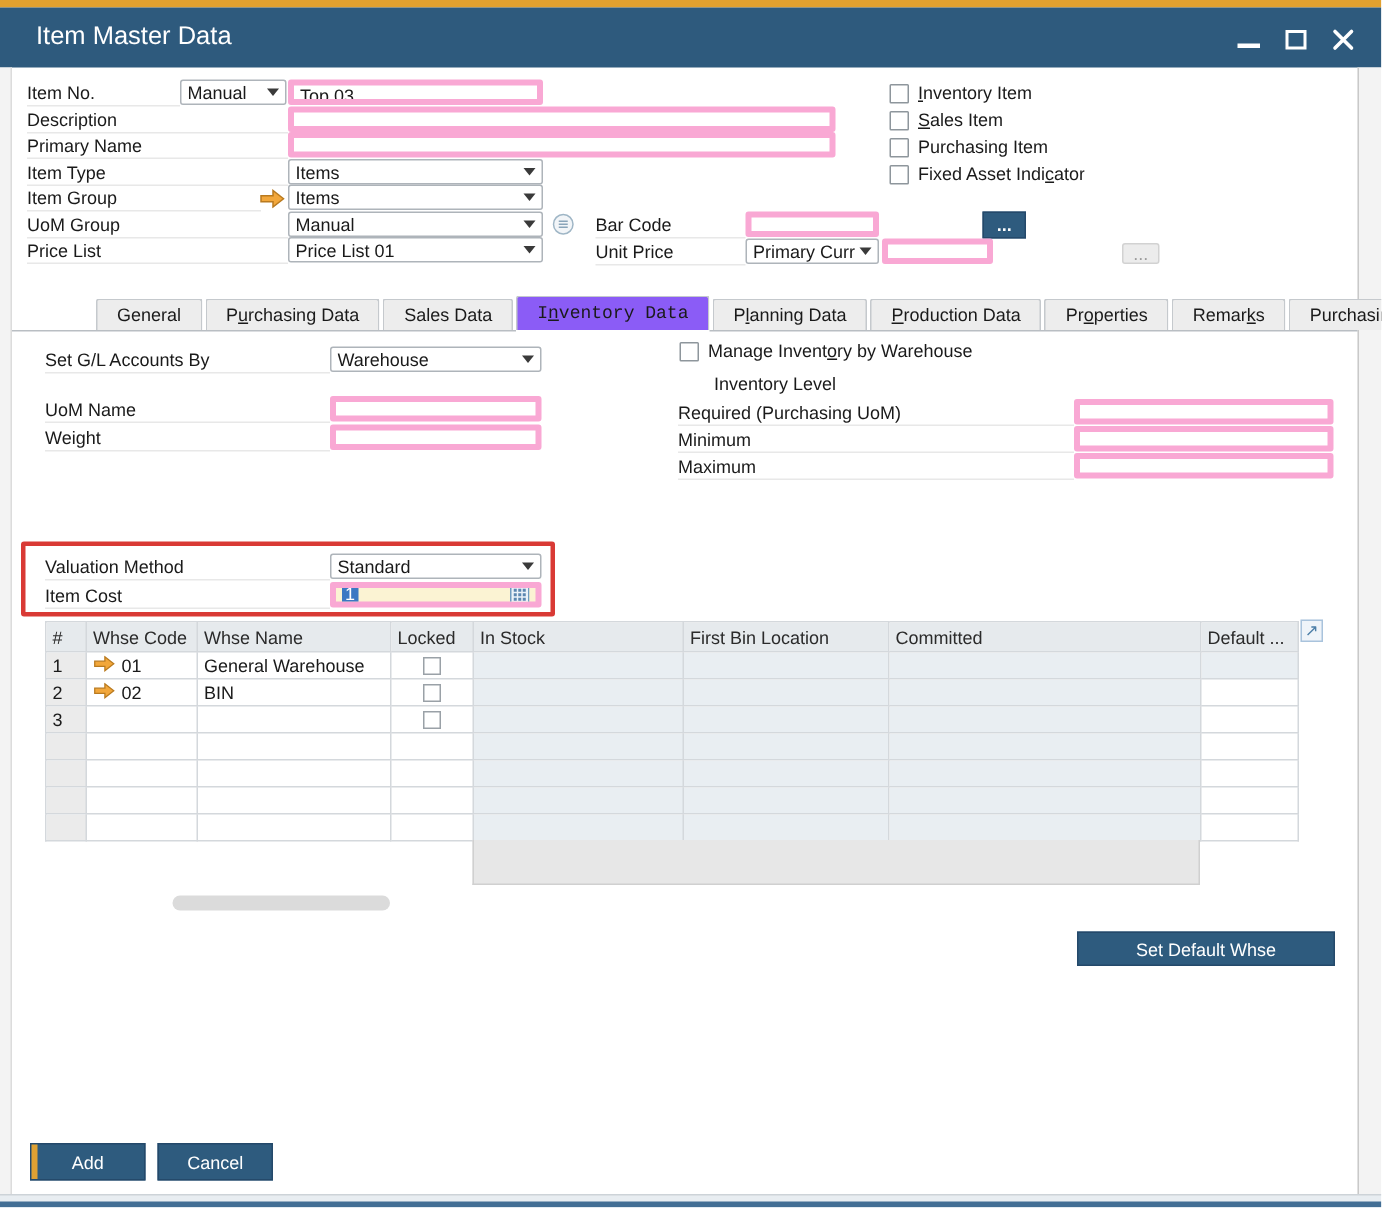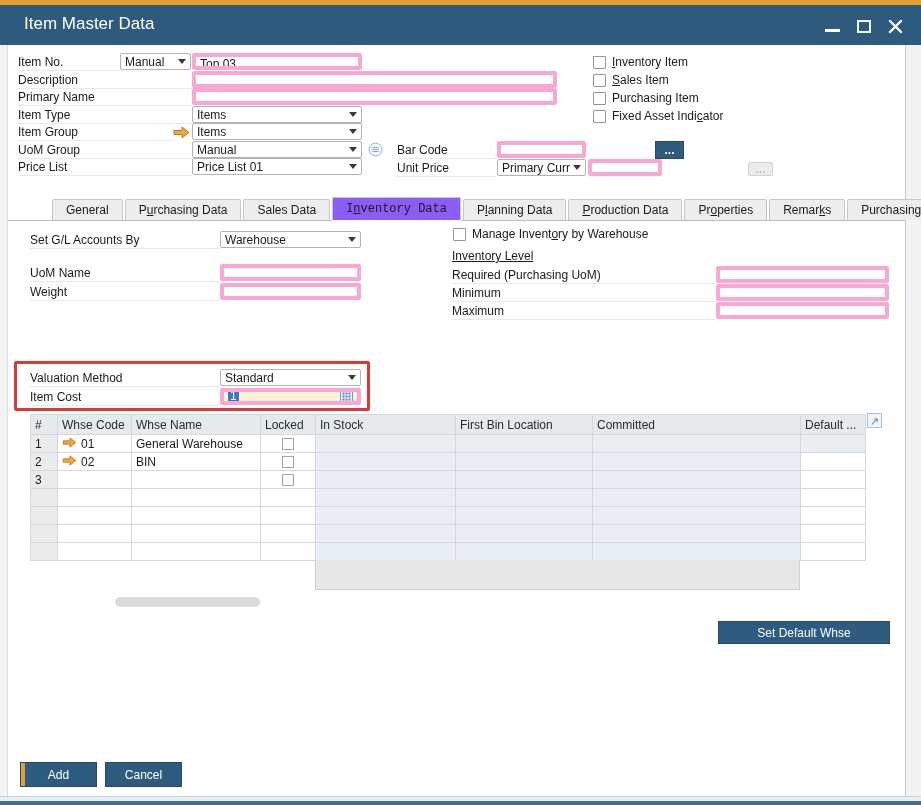--- a/index.html
+++ b/index.html
@@ -27,27 +27,27 @@
   .caret { width:0; height:0; border-left:4px solid transparent; border-right:4px solid transparent;
            border-top:5px solid #3A3A3A; flex:0 0 auto; margin-left:3px; }
   .cb { position:absolute; width:13px; height:13px; border:1px solid #8E969C; background:#fff; border-radius:1px; }
   .btn-blue { position:absolute; background:#2E5B7E; color:#fff; display:flex; align-items:center;
               justify-content:center; border:1px solid #24496A; }
   .btn-grey { position:absolute; background:#ECECEC; color:#9B9B9B; border:1px solid #D2D2D2;
               display:flex; align-items:center; justify-content:center; border-radius:2px; }
   u { text-decoration:underline; }
 
   .tabstrip { position:absolute; left:8px; right:16px; top:198px; height:23px; border-bottom:1px solid #B9BEC3; }
-  .tabs { display:flex; margin-left:8px; height:22px; align-items:flex-end;padding-left:36px; }
+  .tabs { display:flex; margin-left:20px; height:22px; align-items:flex-end;padding-left:36px; }
   .tab { height:21px; line-height:20px; padding:0 13px; background:#EDEDED; border:1px solid #C5C9CD;
          border-bottom:none; border-radius:2px 2px 0 0; margin-right:2px; white-space:nowrap; }
   .tab.active { height:23px; line-height:22px; background:#8b5cf6; position:relative; z-index:2;
                 box-shadow:0 2px 0 0 #ffffff;font-family:Liberation Mono, monospace; }
 
-  .heading-link { position:absolute; text-decoration:underline; height:16px; line-height:16px; }
+  .heading-link { position:absolute; height:16px; line-height:16px;margin-left:24px; }
 
   .redbox { position:absolute; left:14px; top:361px; width:356px; height:50px;
             border:3px solid #D93A35; border-radius:2px; pointer-events:none; z-index:5; }
   .cost-field { background:#FBF3D3; display:flex; align-items:center; justify-content:space-between; }
   .cost-sel { background:#3B78C3; color:#fff; padding:0 2px; line-height:13px; }
 
   table.whse { position:absolute; left:30px; top:414px; width:835px; border-collapse:collapse; table-layout:fixed; }
   table.whse th, table.whse td { border:1px solid #D4D8DC; height:18px; padding:0 4px; font-weight:normal;
                                  text-align:left; overflow:hidden; white-space:nowrap; font-size:12px; }
   table.whse th { background:#E6EAED; height:20px; color:#2b2b2b; }

